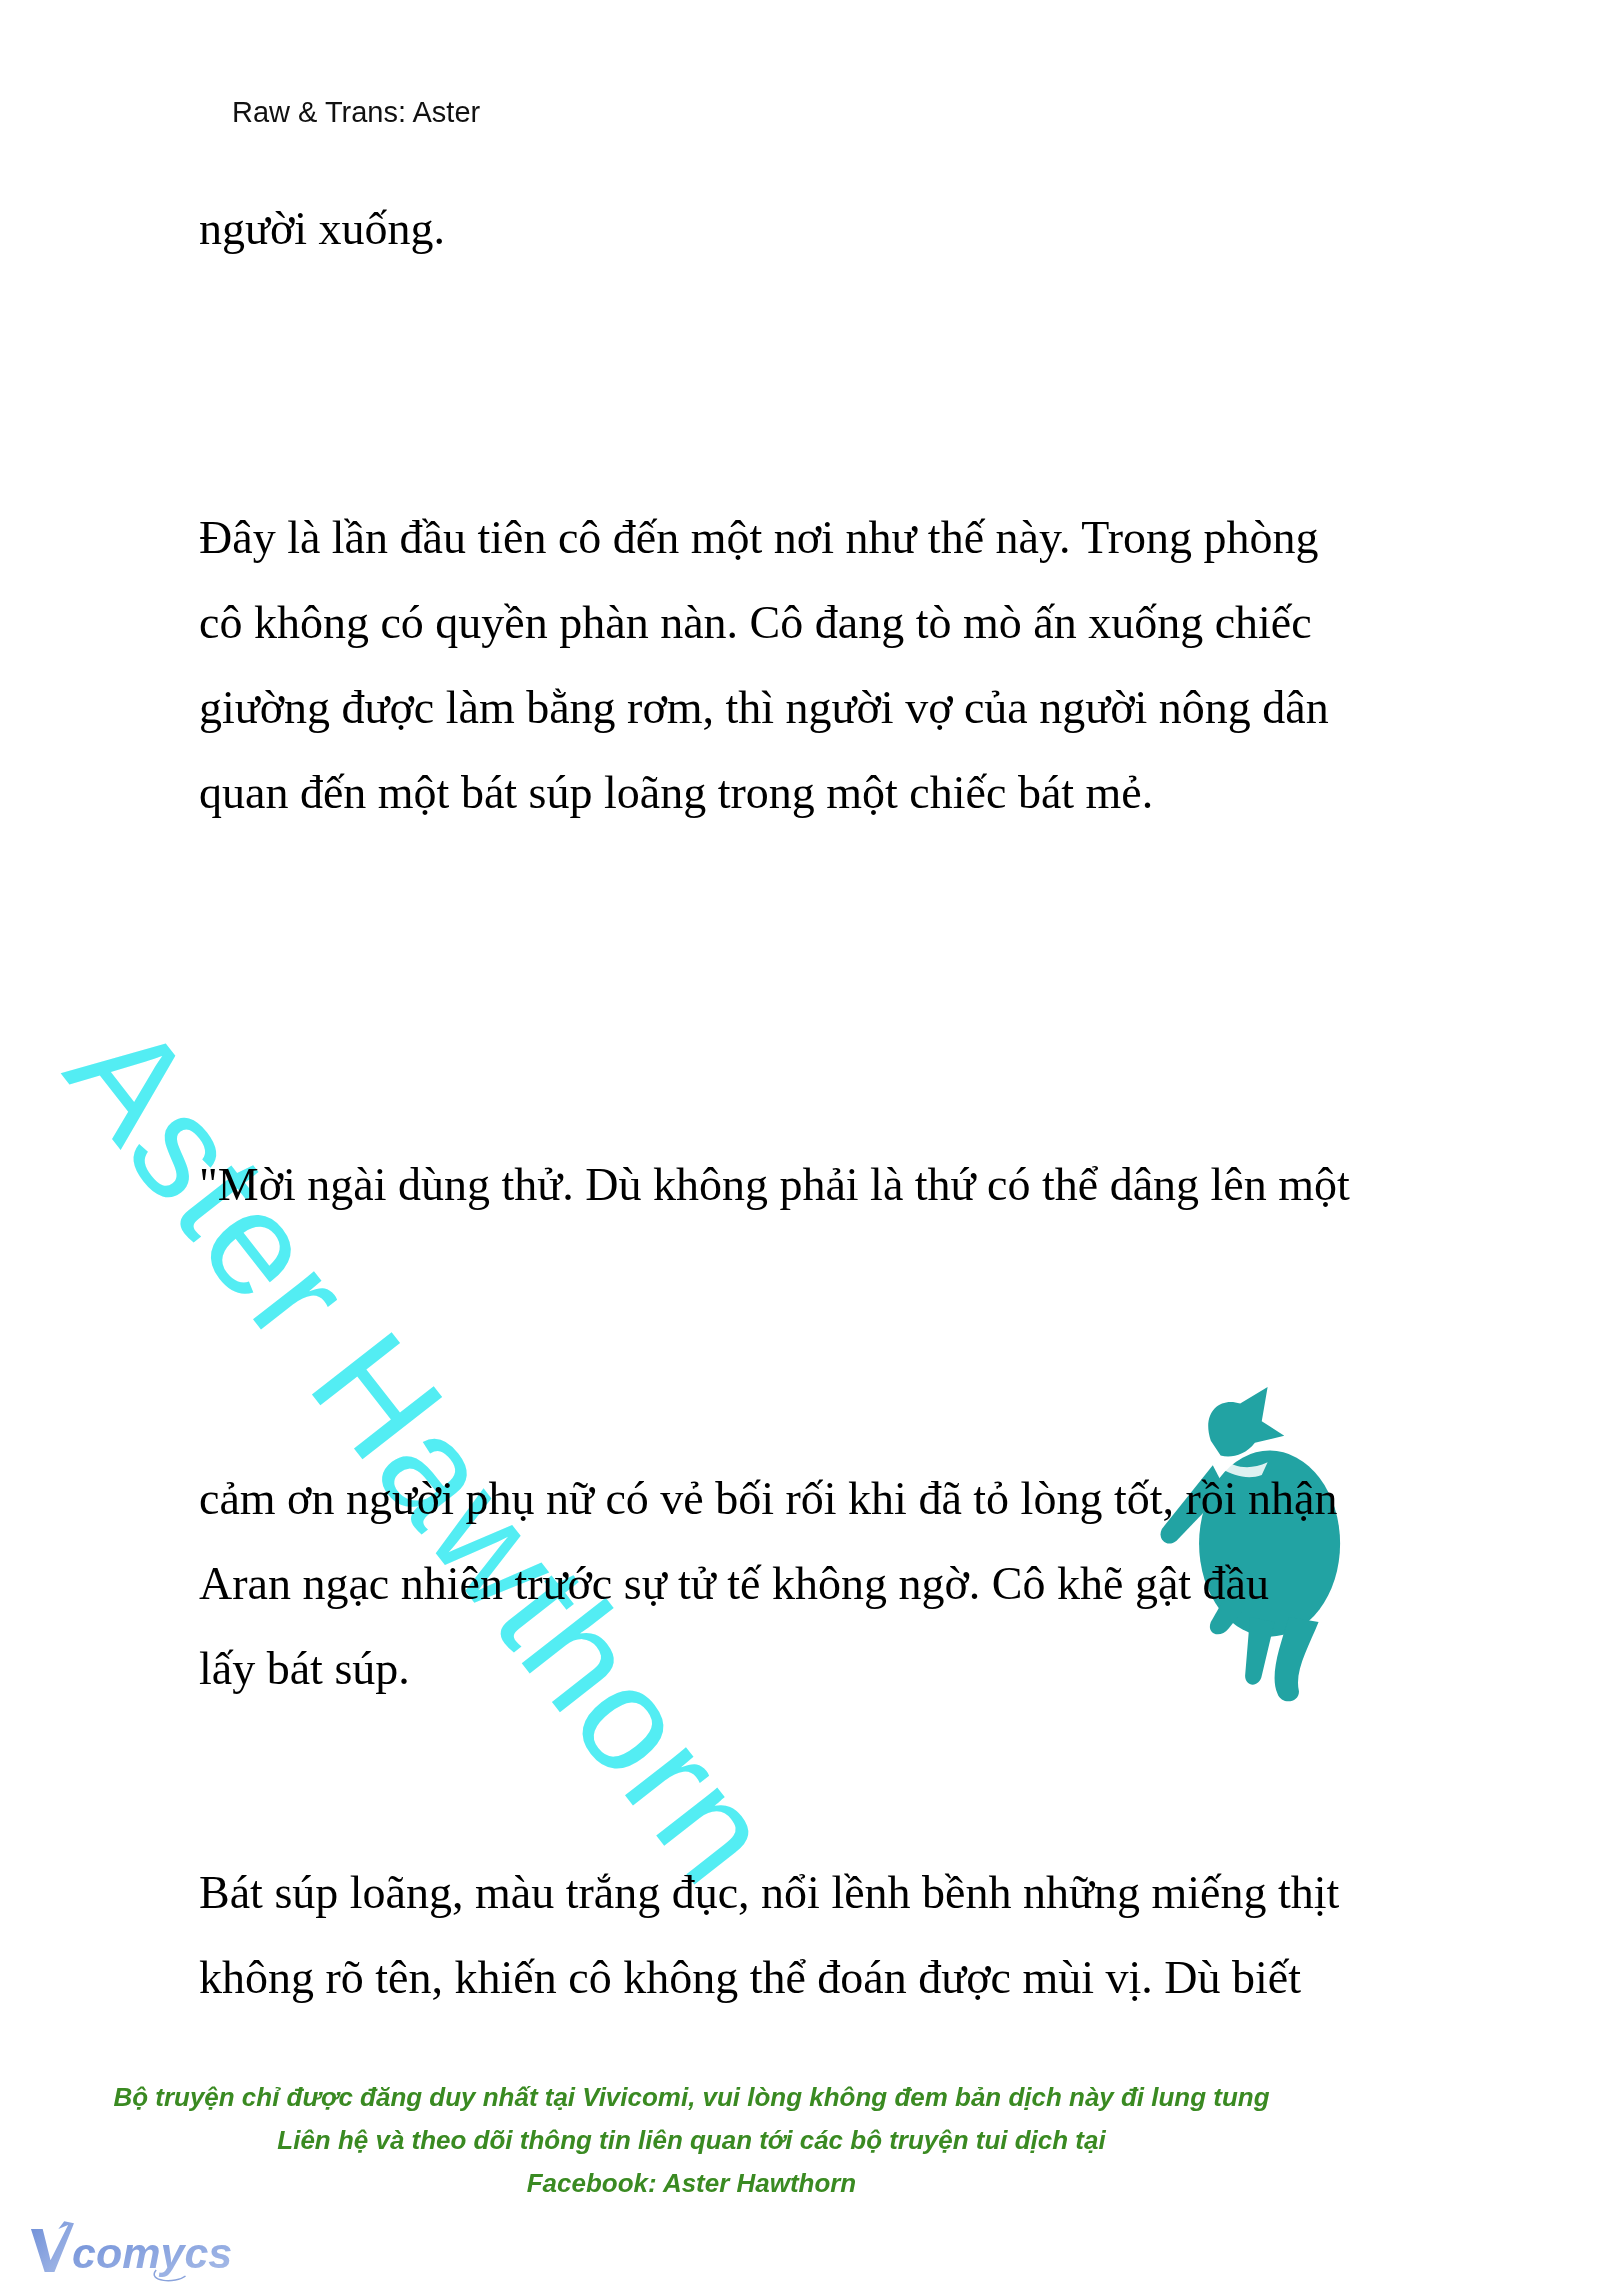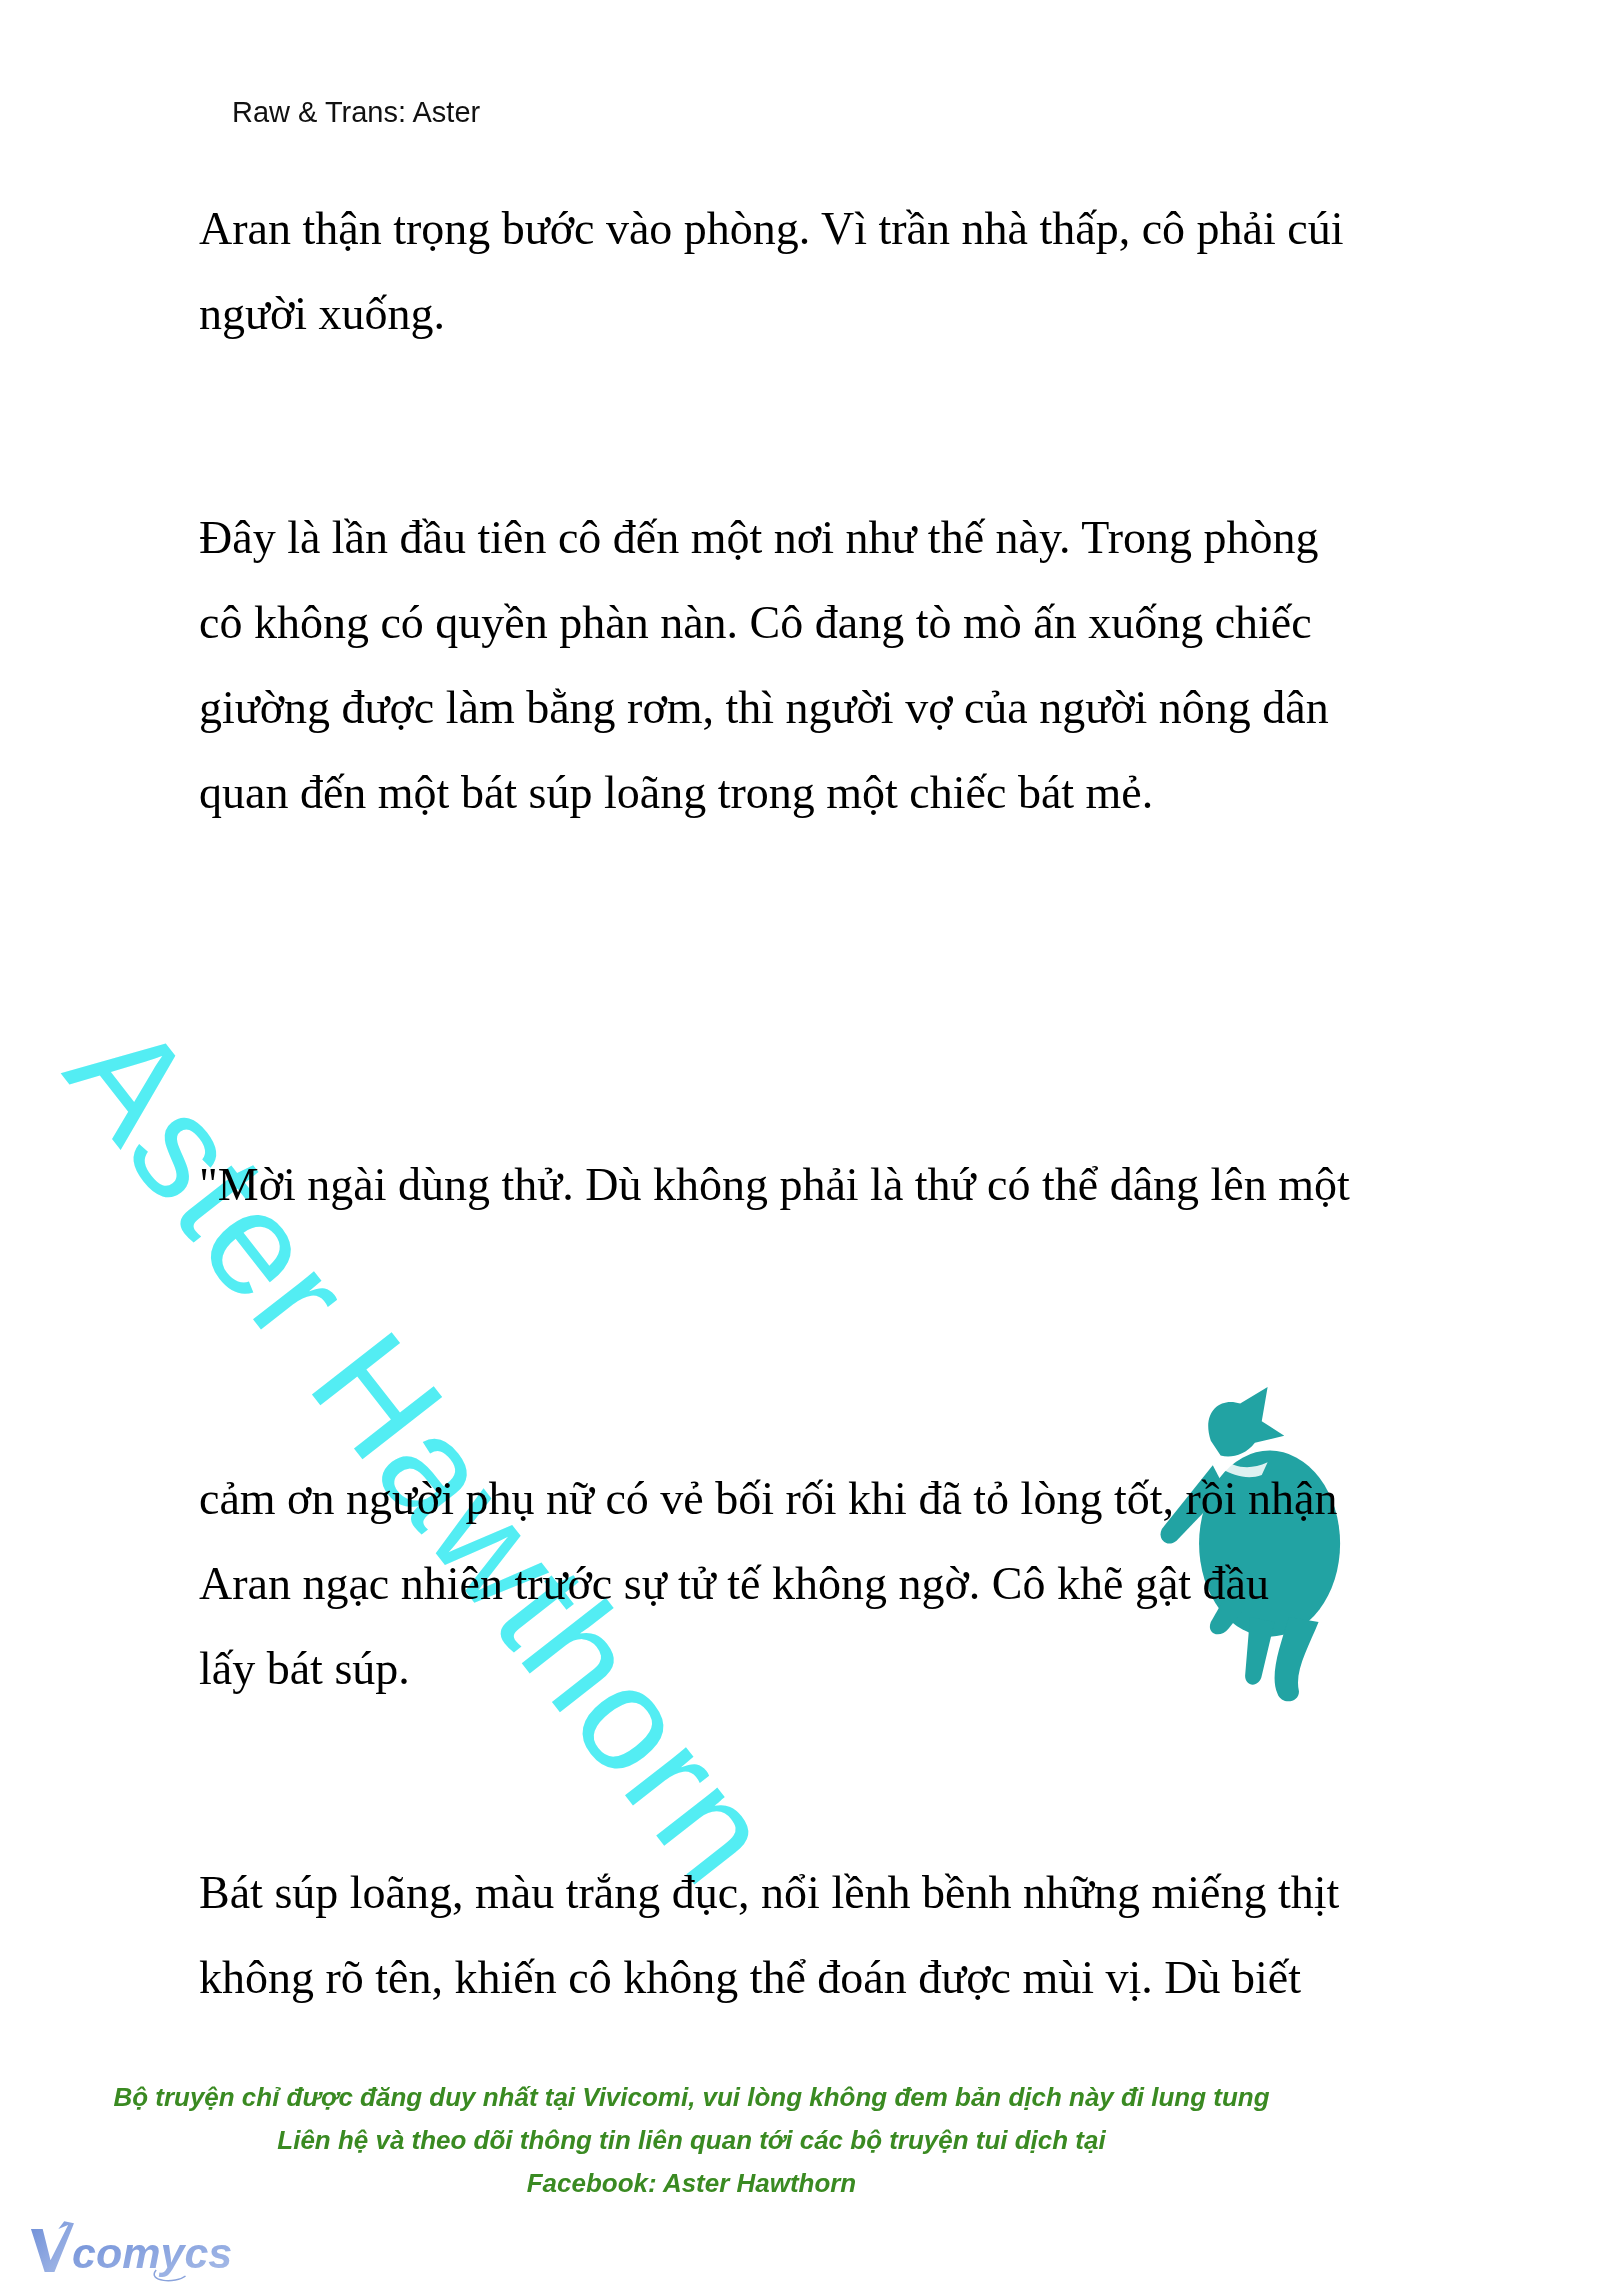--- a/index.html
+++ b/index.html
@@ -51,21 +51,20 @@
       <path d="M100 240 L95 300 C95 312 110 312 112 300 L125 245 Z"></path>
     </g>
     <path d="M72 78 C85 88 100 90 118 82 L112 95 C98 100 84 96 70 88 Z" fill="#ffffff" opacity="0.85"></path>
   </svg>
 
   <div class="text-layer">
     <div class="header">Raw &amp; Trans: Aster</div>
 
     <div class="body-text">
       <div class="para" style="top:186px">
-        <div>Aran thận trọng bước vào phòng. Vì trần nhà thấp, cô phải cúi</div>
         <div>người xuống.</div>
       </div>
       <div class="para" style="top:495px">
         <div>Đây là lần đầu tiên cô đến một nơi như thế này. Trong phòng</div>
         <div>cô không có quyền phàn nàn. Cô đang tò mò ấn xuống chiếc</div>
         <div>giường được làm bằng rơm, thì người vợ của người nông dân</div>
         <div>quan đến một bát súp loãng trong một chiếc bát mẻ.</div>
       </div>
       <div class="para" style="top:1142px">
         <div>"Mời ngài dùng thử. Dù không phải là thứ có thể dâng lên một</div>

